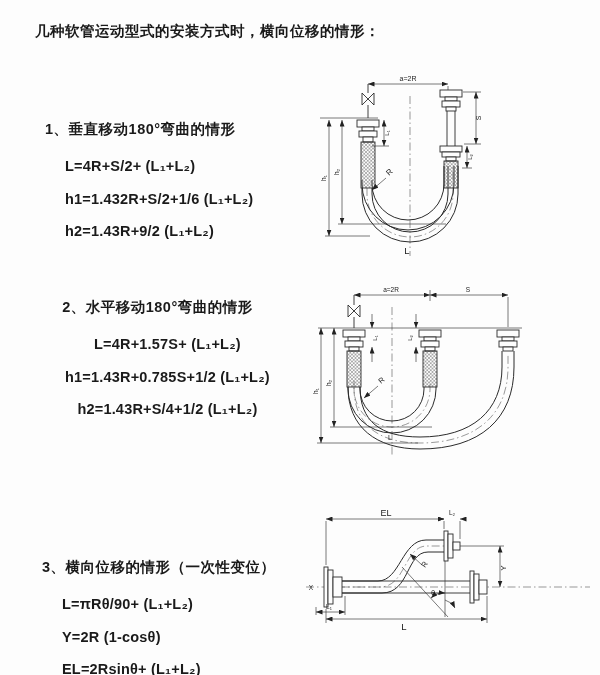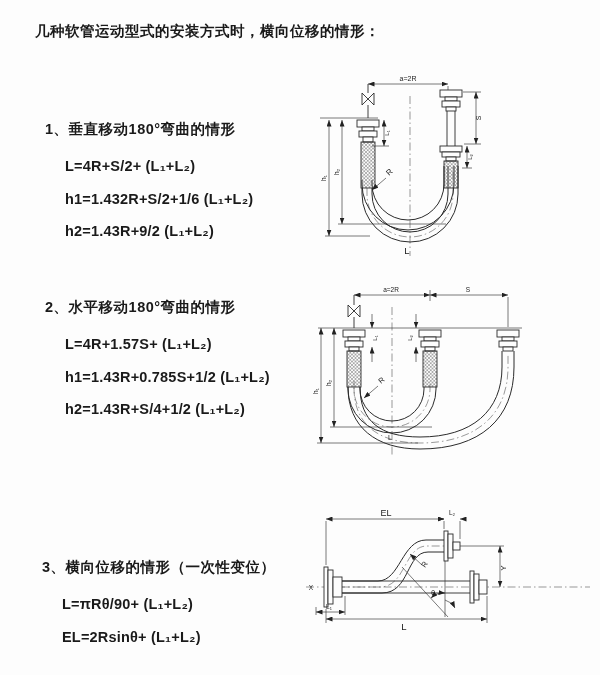--- a/index.html
+++ b/index.html
@@ -104,21 +104,21 @@
     <text font-size="7" text-anchor="middle" transform="rotate(-90 171 50)" x="171" y="50">S</text>
     <text font-size="6" text-anchor="middle" transform="rotate(-90 162 89)" x="162" y="89">L₂</text>
     <text font-size="6" text-anchor="middle" transform="rotate(-90 79 65)" x="79" y="65">L₁</text>
     <text font-size="6.5" text-anchor="middle" transform="rotate(-90 16 110)" x="16" y="110">h₁</text>
     <text font-size="6.5" text-anchor="middle" transform="rotate(-90 29 104)" x="29" y="104">h₂</text>
     <text font-size="8" transform="rotate(-42 79 108)" x="79" y="108">R</text>
     <text x="97" y="186" font-size="9.5" text-anchor="middle">L</text>
   </g>
 </svg>
 
-<div class="sec" style="left:45px;top:298px;">
+<div class="sec" style="left:45px;top:298px;text-align:center;">
   <div class="sec-head">2、水平移动180°弯曲的情形</div>
   <div class="formulas">
     <div class="formula">L=4R+1.57S+ (L₁+L₂)</div>
     <div class="formula">h1=1.43R+0.785S+1/2 (L₁+L₂)</div>
     <div class="formula">h2=1.43R+S/4+1/2 (L₁+L₂)</div>
   </div>
 </div>
 
 <svg class="diagram" style="left:310px;top:281px;" width="290" height="180" viewBox="0 0 290 180">
   <defs>
@@ -199,20 +199,21 @@
     <text font-size="6" text-anchor="middle" transform="rotate(-90 102 57)" x="102" y="57">L₂</text>
     <text font-size="7.5" transform="rotate(-40 71 103)" x="71" y="103">R</text>
     <text x="80" y="159" font-size="7" text-anchor="middle">L</text>
   </g>
 </svg>
 
 <div class="sec" style="left:42px;top:514px;margin-top:44px;">
   <div class="sec-head">3、横向位移的情形（一次性变位）</div>
   <div class="formulas">
     <div class="formula">L=πRθ/90+ (L₁+L₂)</div>
+    <div class="formula">Y=2R (1-cosθ)</div>
     <div class="formula">EL=2Rsinθ+ (L₁+L₂)</div>
   </div>
 </div>
 
 <svg class="diagram" style="left:298px;top:503px;" width="300" height="165" viewBox="0 0 300 165">
   <defs>
     <marker id="a3" markerWidth="7" markerHeight="5" refX="6.5" refY="2.5" orient="auto-start-reverse" markerUnits="userSpaceOnUse">
       <path d="M0,0 L6.5,2.5 L0,5 Z" fill="#222"></path>
     </marker>
   </defs>

